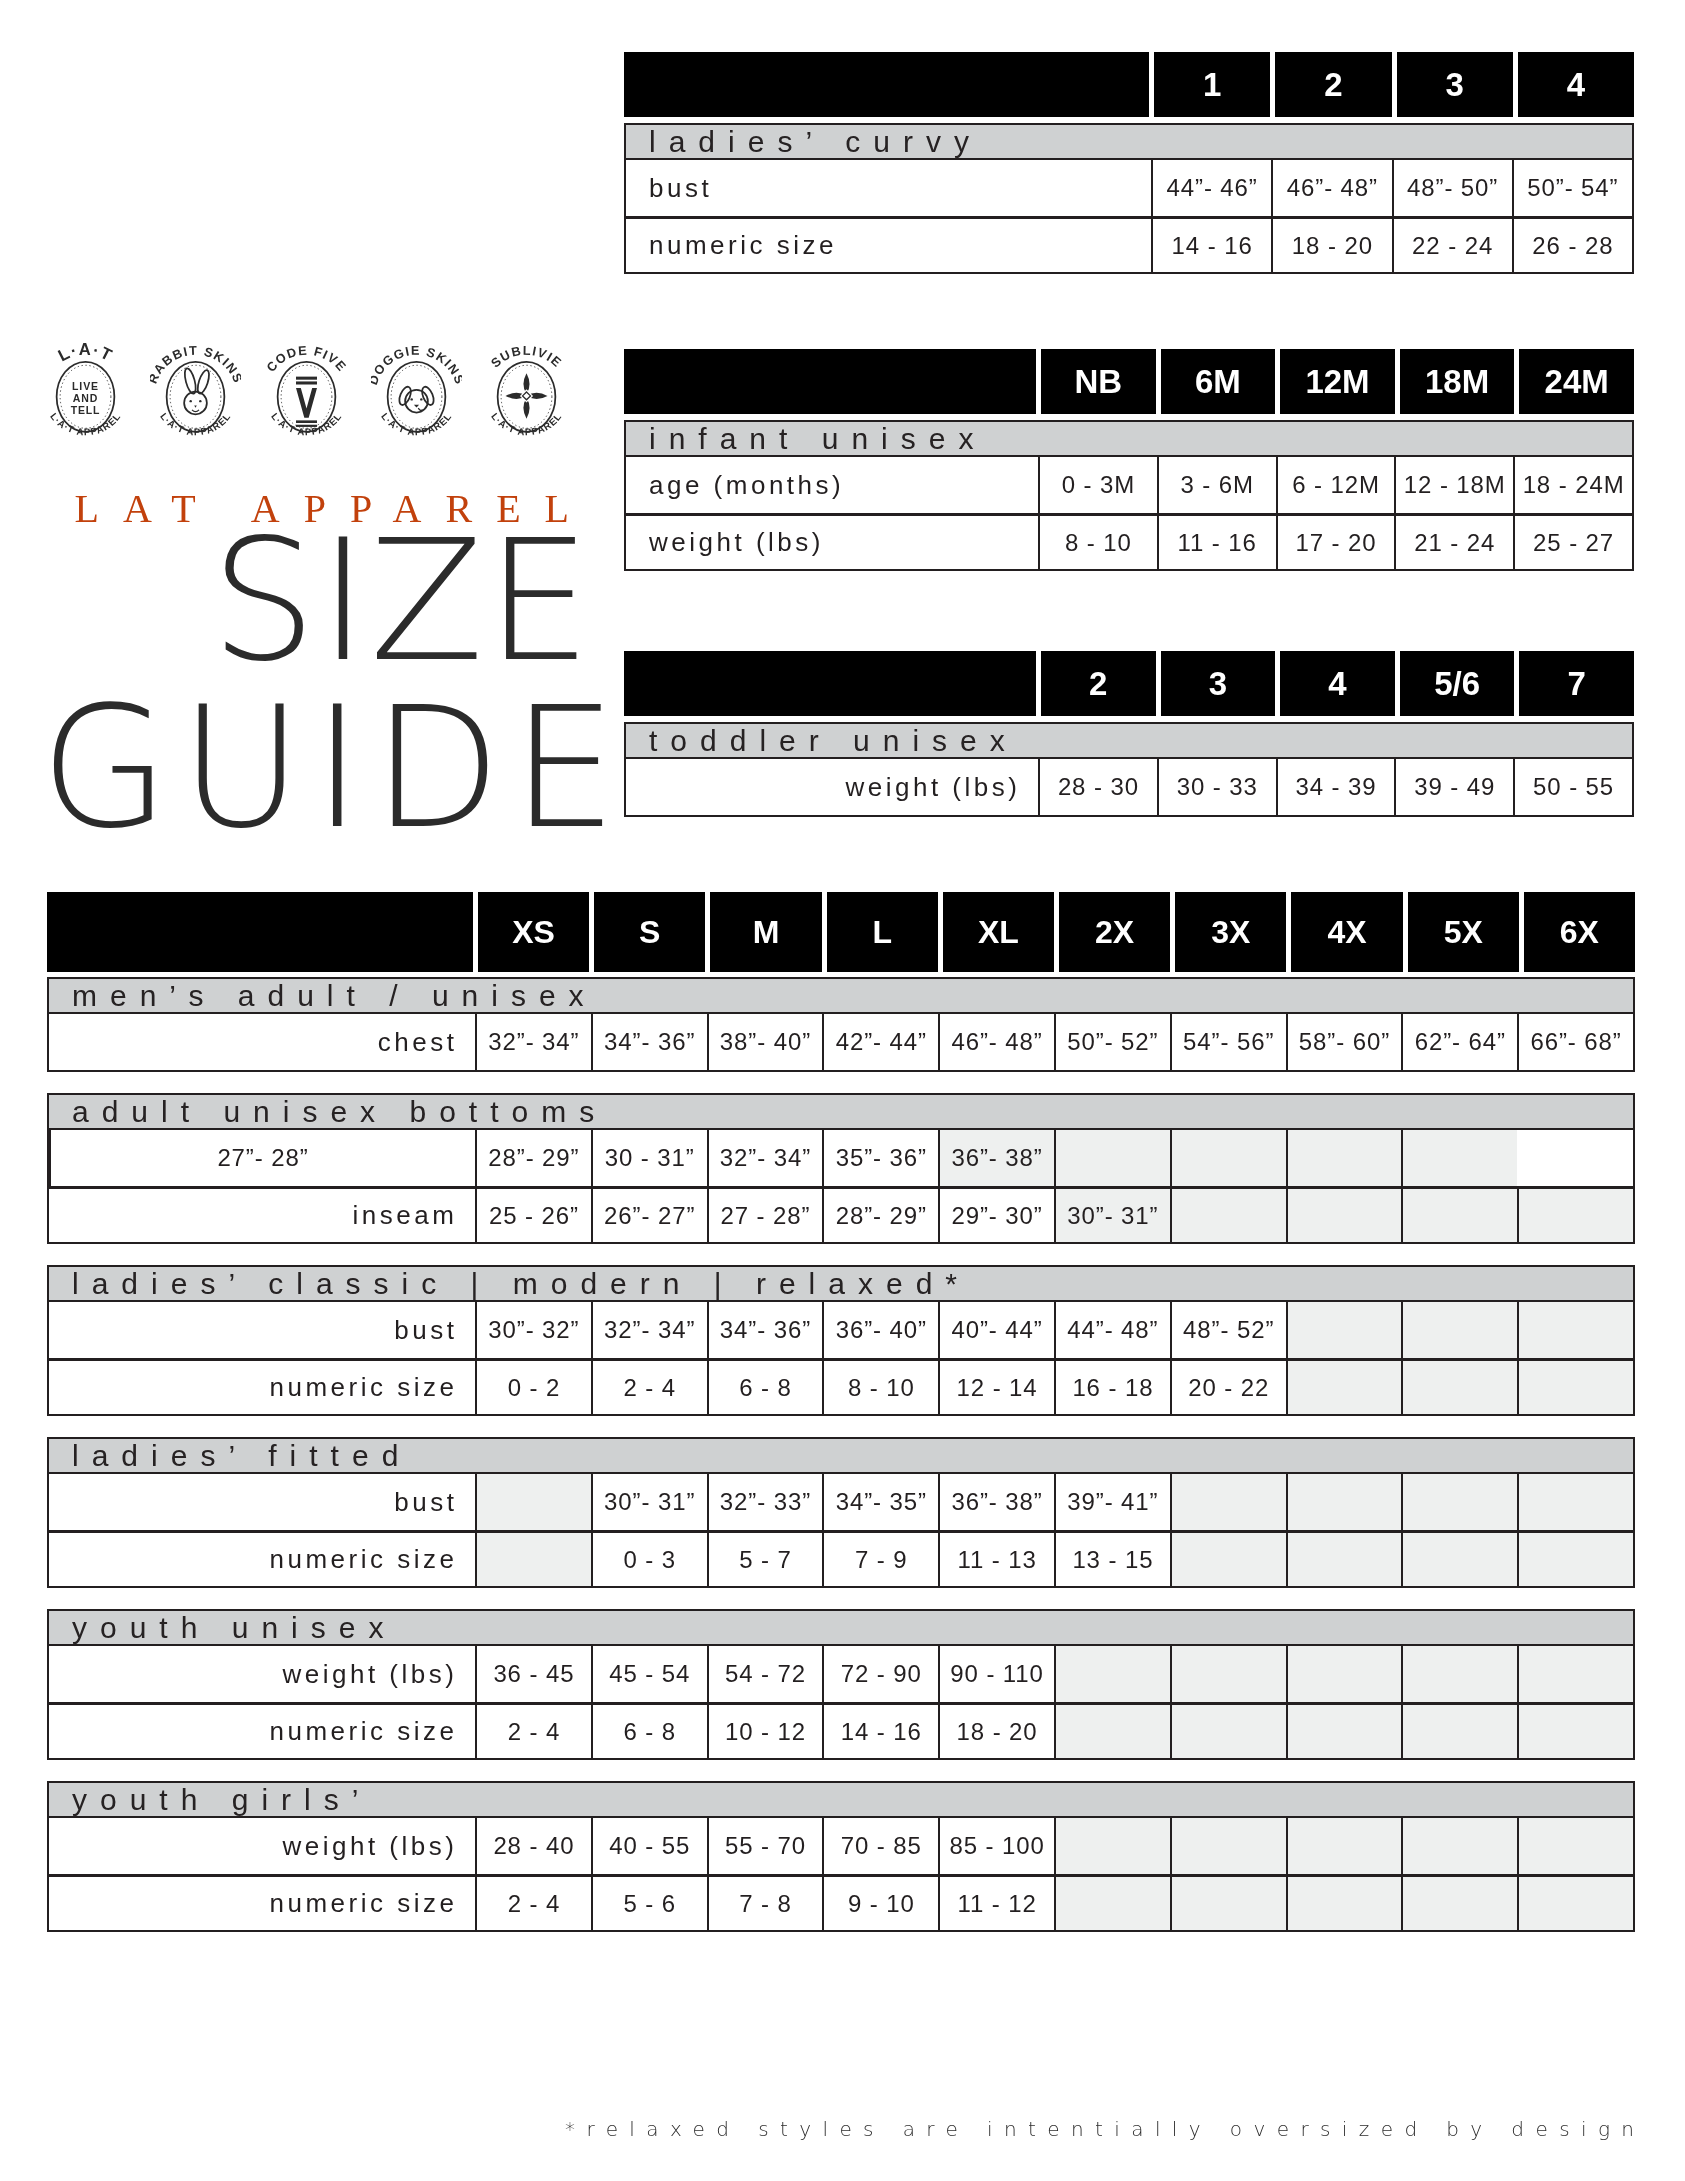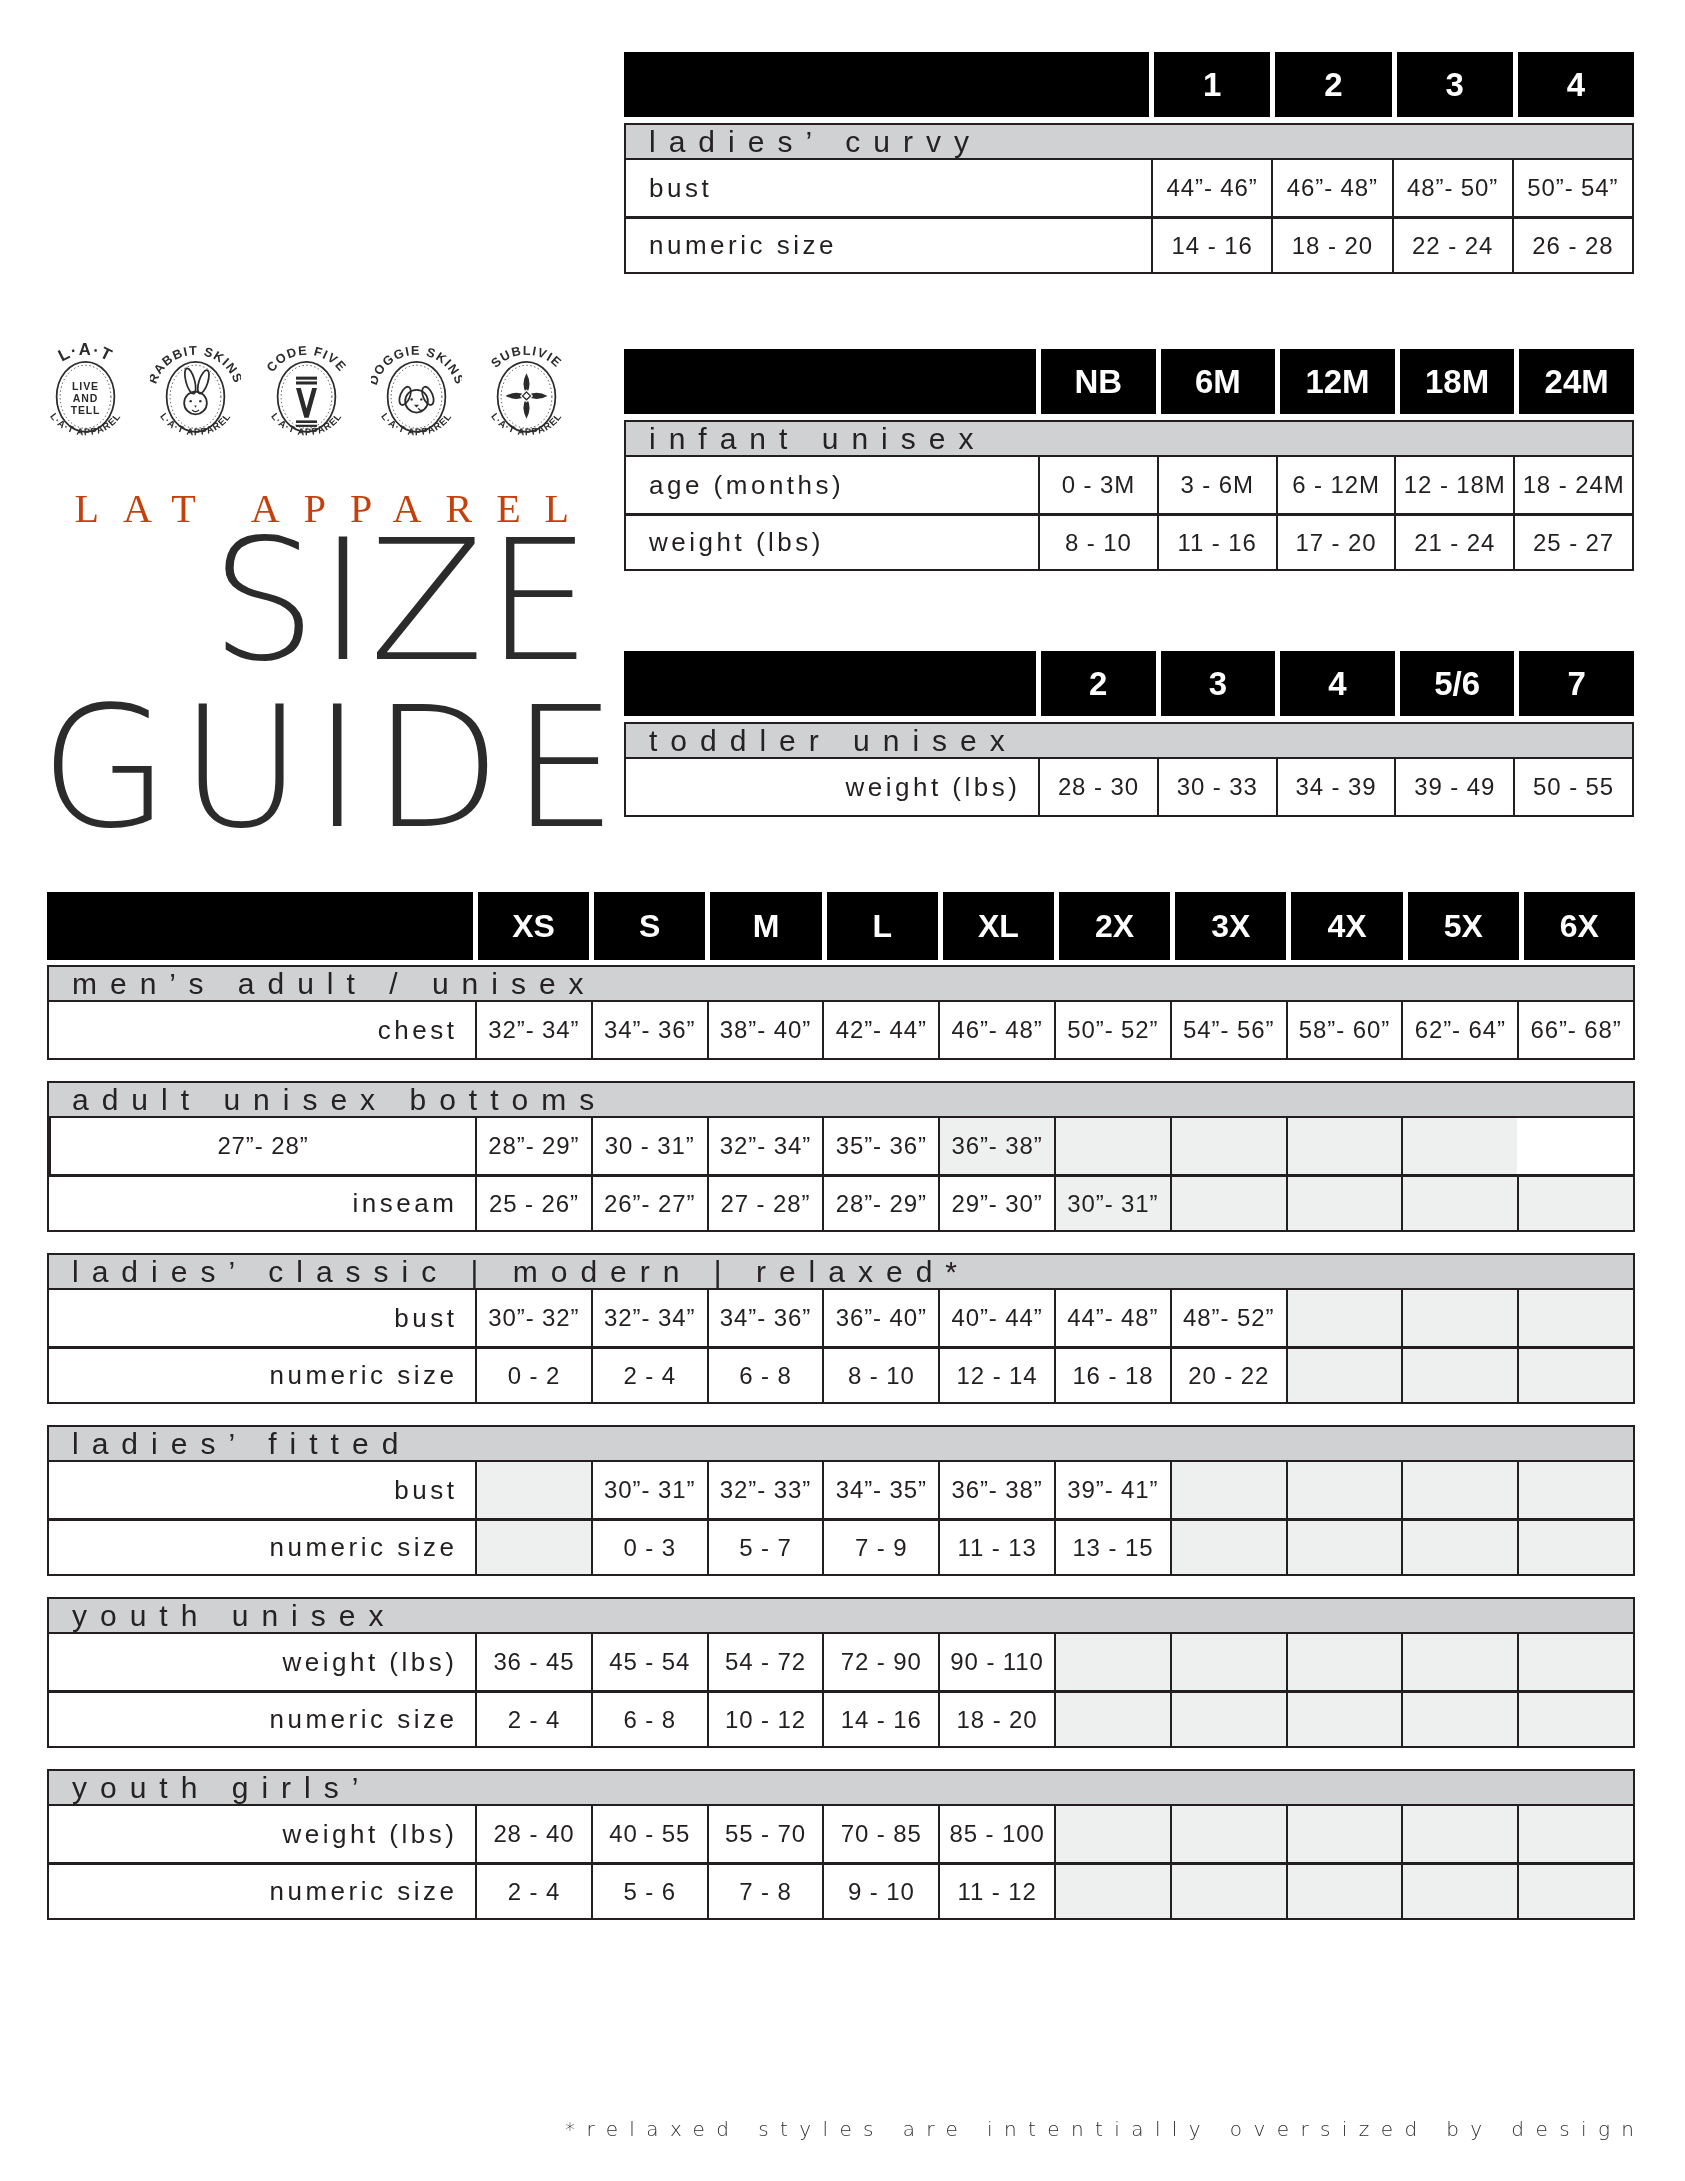--- a/index.html
+++ b/index.html
@@ -29,21 +29,21 @@
 
   
   .sizing-table { position:absolute; }
   #t-curvy   { left:624px; top:52px;  width:1010px; }
   #t-infant  { left:624px; top:349px; width:1010px; }
   #t-toddler { left:624px; top:651px; width:1010px; }
   #t-main    { left:47px;  top:892px; width:1588px; }
 
   .thead { display:grid; }
   .top-table  .thead { height:65px; margin-bottom:6.1px; }
-  .main-table .thead { height:68px; margin-bottom:5.3px; }
+  .main-table .thead { height:80px; margin-bottom:5.3px; }
   .th {
     background:#000; color:#fff; display:flex; align-items:center; justify-content:center;
     font-weight:bold;
   }
   .top-table  .th { font-size:33px; }
   .main-table .th { font-size:32px; }
   .th + .th { border-left:5.3px solid #fff; }
 
   .section { border:2.6px solid var(--border); background:#fff; }
   .main-table .section + .section { margin-top:21px; }

